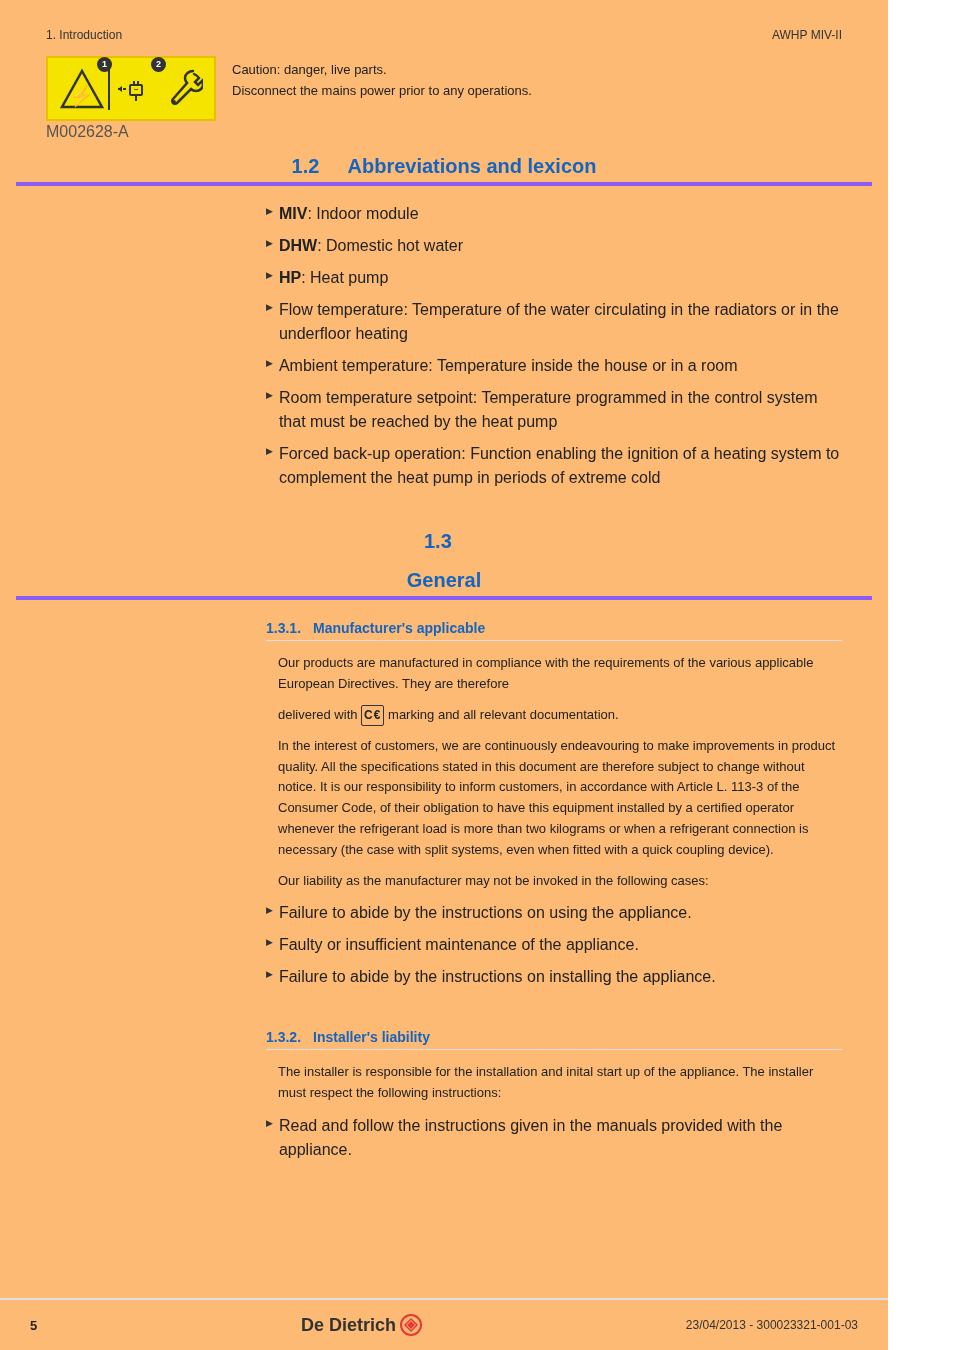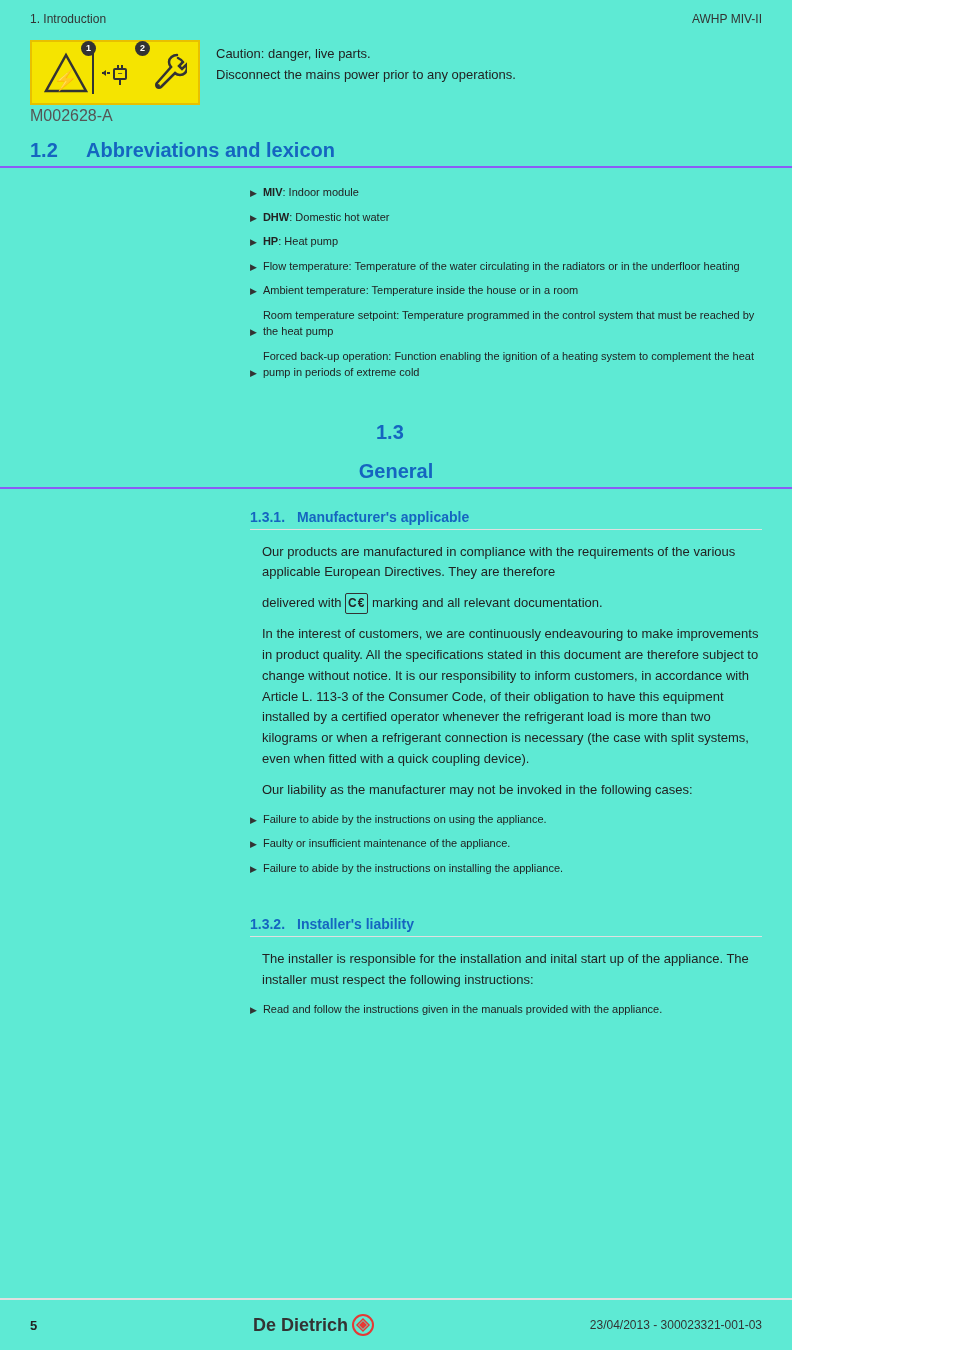--- a/index.html
+++ b/index.html
@@ -6,25 +6,25 @@
     body {
       font-family: Arial, Helvetica, sans-serif;
       font-size: 13px;
       color: #222;
       background: #fff;
       width: 954px;
       min-height: 1350px;
       position: relative;
     }
     .page {
-      width: 792px;
+      width: 888px;
       min-height: 1350px;
-      padding: 0;
+      padding: 16px;
       position: relative;
-      background: #5eead4;
+      background: #fdba74;
     }
     
     .header-bar {
       display: flex;
       justify-content: space-between;
       align-items: center;
       padding: 12px 30px 8px 30px;
       font-size: 12px;
       color: #333;
     }
@@ -64,22 +64,23 @@
       padding-top: 4px;
       line-height: 1.6;
       font-size: 13px;
     }
     
     .section-header {
       display: flex;
       align-items: center;
       gap: 16px;
       padding: 8px 30px 4px 30px;
-      border-bottom: 2px solid #8b5cf6;
+      border-bottom: 4px solid #8b5cf6;
       margin-bottom: 8px;
+      justify-content: center;
     }
     .section-number {
       font-size: 20px;
       font-weight: bold;
       color: #1565c0;
       min-width: 40px;
     }
     .section-title {
       font-size: 20px;
       font-weight: bold;
@@ -98,25 +99,25 @@
       flex: 1;
     }
     
     .bullet-list {
       list-style: none;
       padding: 0;
       margin: 0;
     }
     .bullet-list li {
       display: flex;
-      align-items: flex-end;
+      align-items: flex-start;
       gap: 6px;
       margin-bottom: 8px;
       line-height: 1.5;
-      font-size: 11px;
+      font-size: 16px;
     }
     .bullet-list li::before {
       content: '▶';
       color: #333;
       font-size: 9px;
       margin-top: 3px;
       flex-shrink: 0;
     }
     
     .subsection-header {

